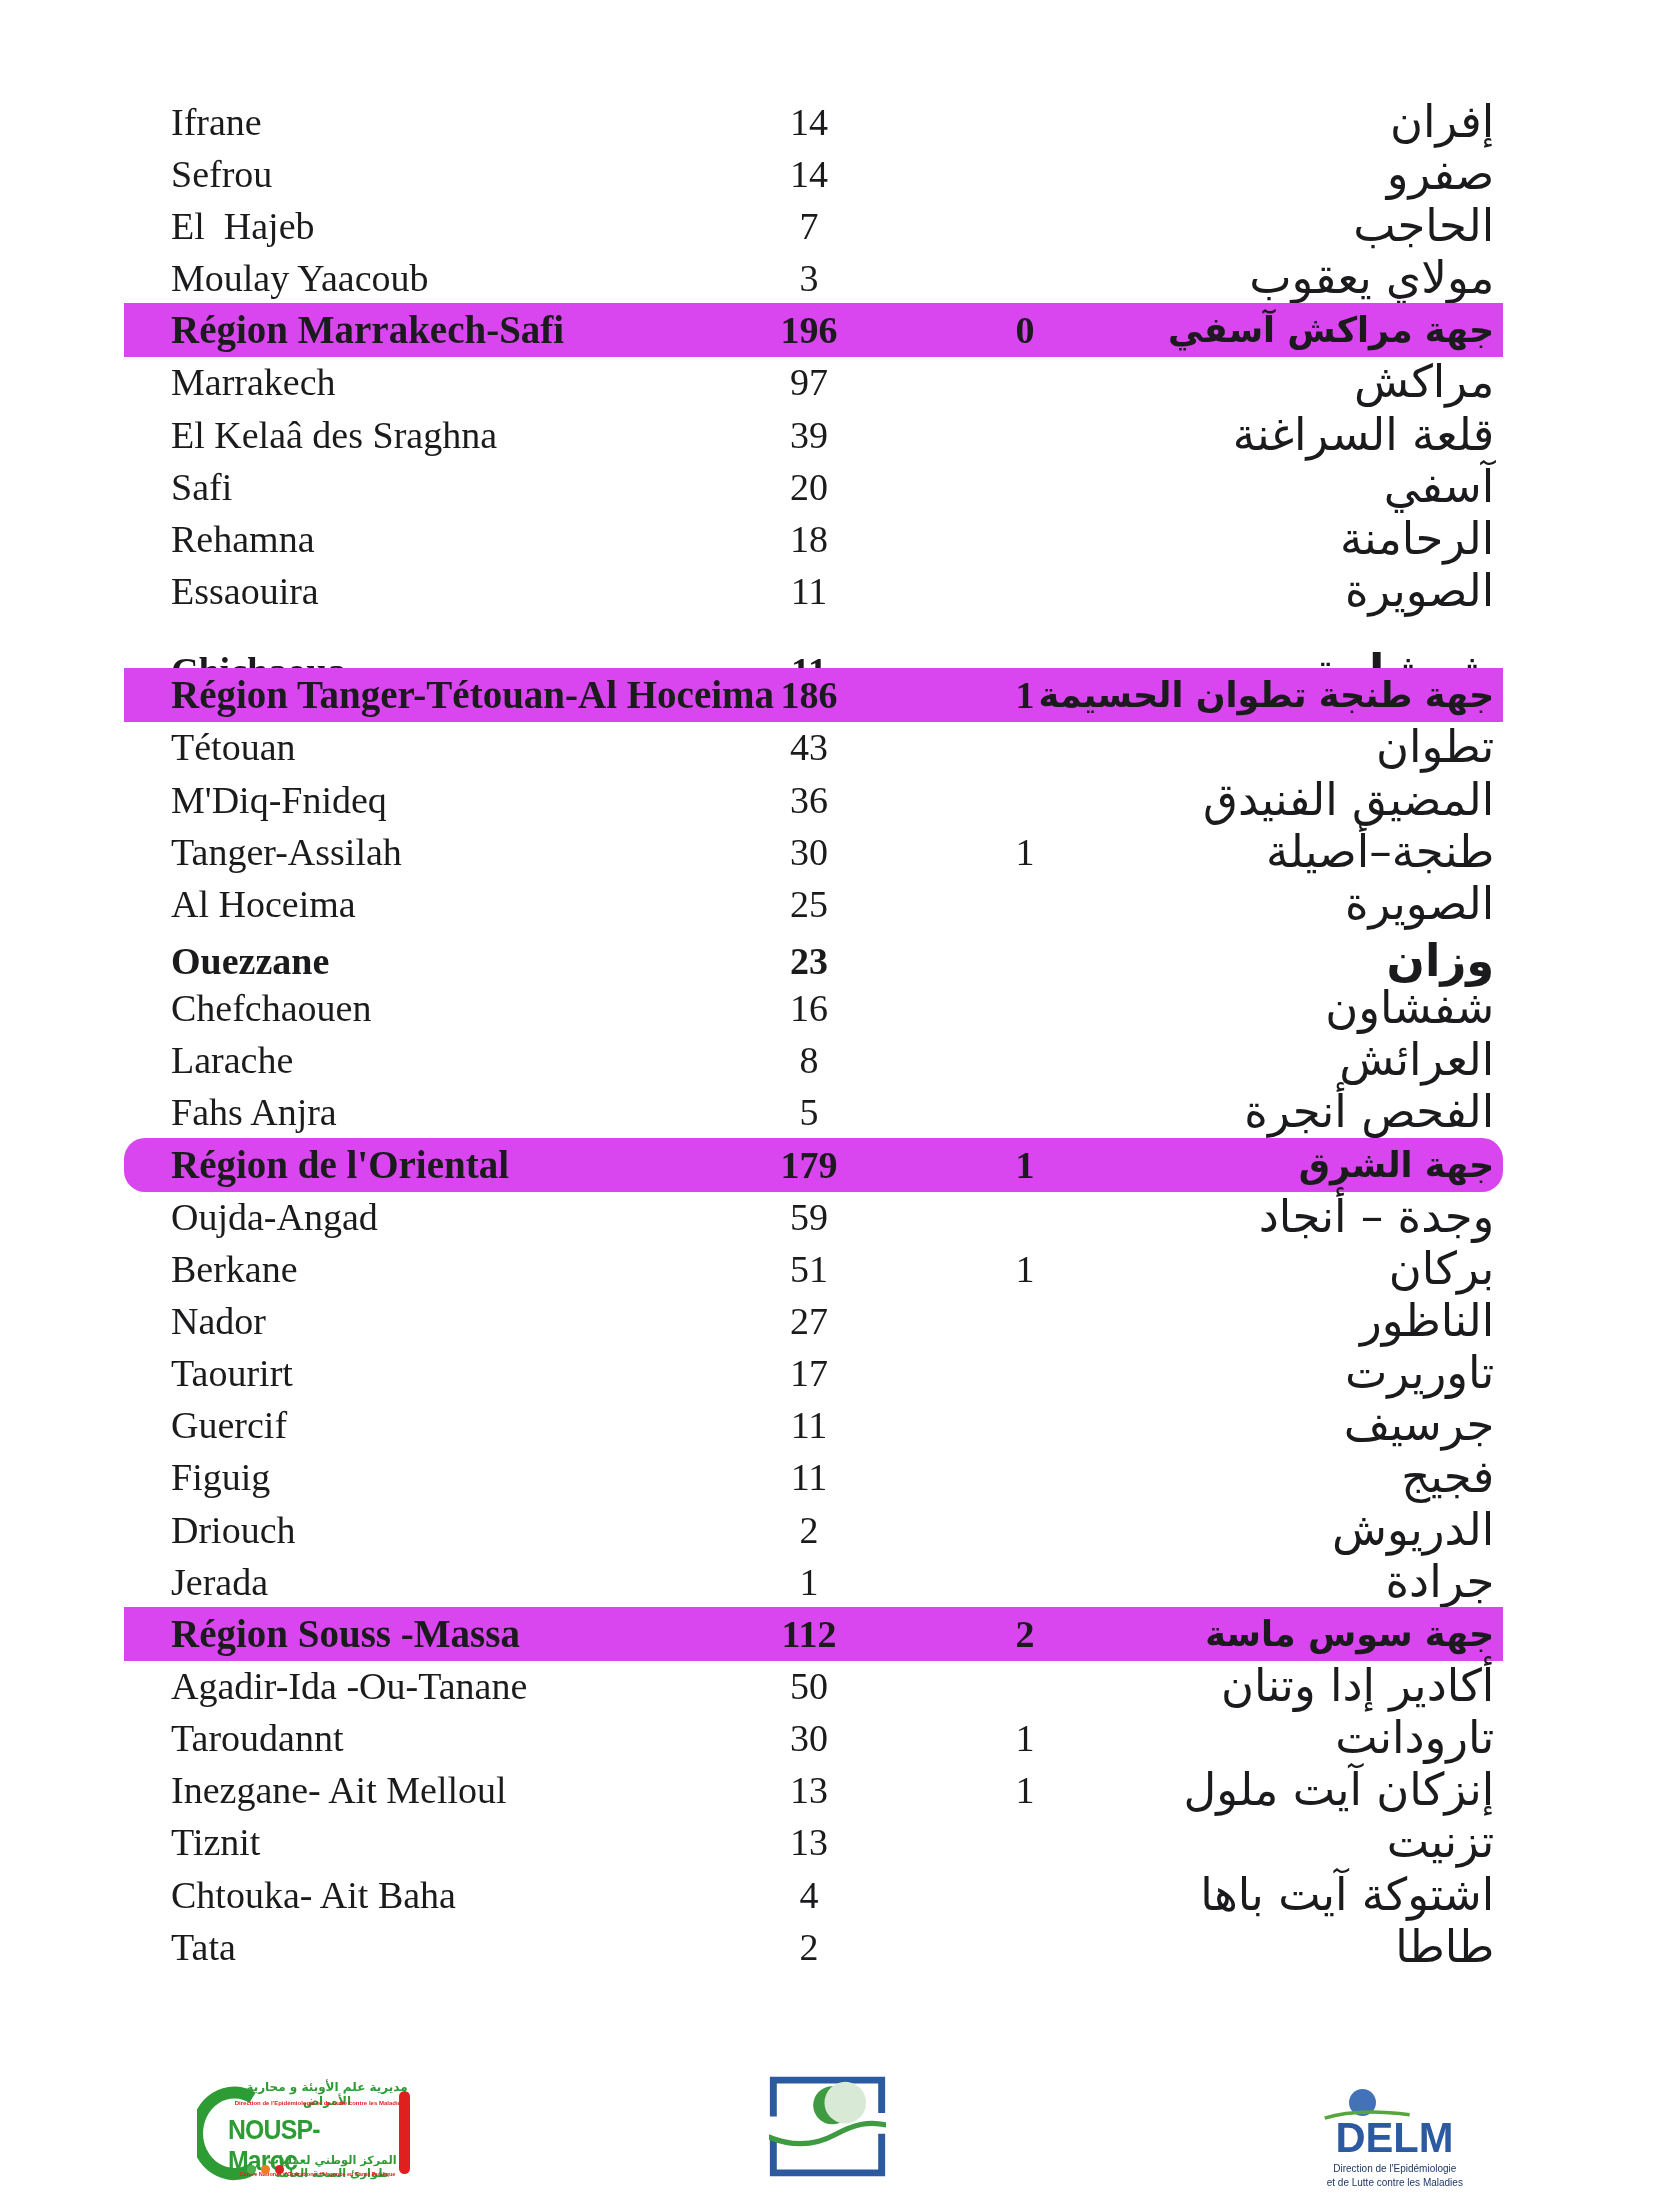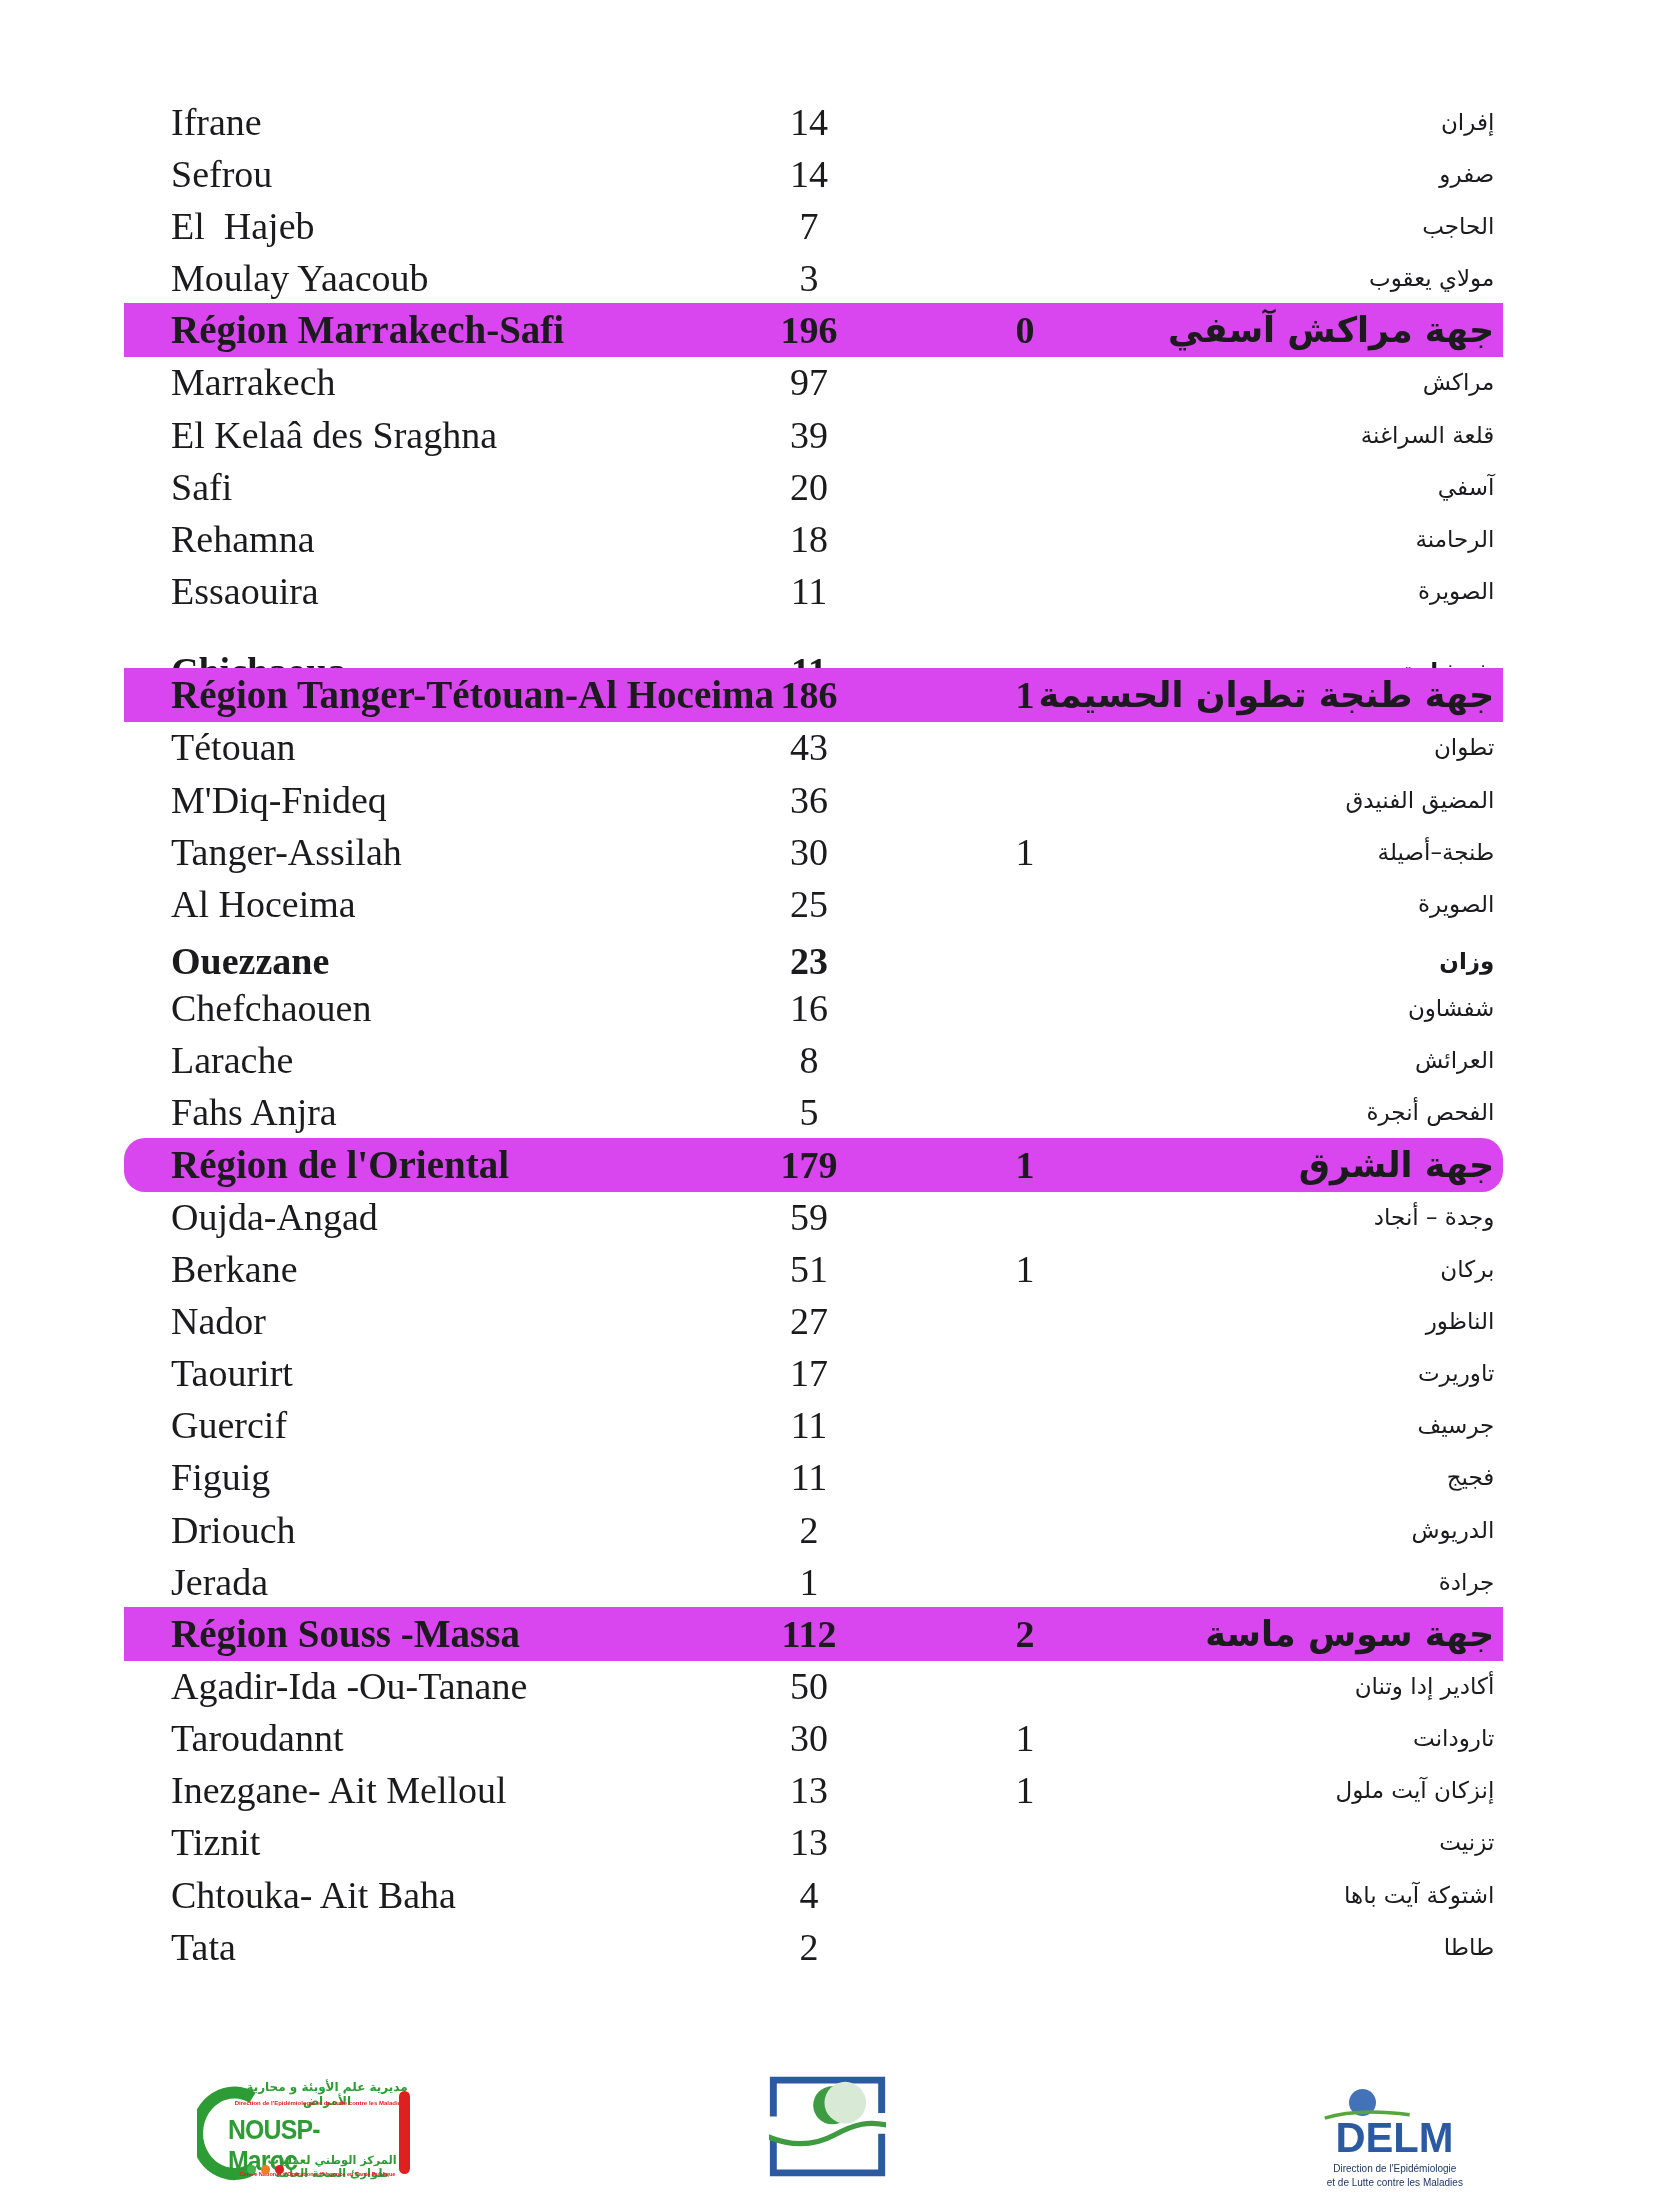--- a/index.html
+++ b/index.html
@@ -9,21 +9,21 @@
   }
   #rows { position:absolute; left:124px; top:0; width:1379px; height:1999px; }
   .row { position:absolute; left:0; width:1379px; height:54px; line-height:54px; color:#1b1b1d; }
   .row.region { background:#d946ef; font-weight:bold; }
   .cell { position:absolute; top:0; height:54px; line-height:54px; white-space:pre; }
   .fr { left:47px; font-size:38px; }
   .region .fr { font-size:39px; }
   .v1 { left:598px; width:174px; text-align:center; font-size:38px; }
   .v2 { left:814px; width:174px; text-align:center; font-size:38px; }
   .ar { left:747px; right:8.7px; text-align:right; direction:rtl;
-        font-family:"DejaVu Sans",sans-serif; font-size:23px; }
+        font-family:"DejaVu Sans",sans-serif; font-size:45px; }
   .region .ar { font-size:35px; }
 
   
   .logo { position:absolute; }
   #cnousp { left:197px; top:2082px; width:217px; height:106px; font-family:"Liberation Sans",sans-serif; }
   #cnousp .ar-top   { position:absolute; top:-1.7px; left:43px; width:174px; text-align:center;
                       font-size:12px; font-weight:bold; direction:rtl; font-family:"DejaVu Sans",sans-serif; }
   #cnousp .fr-top   { position:absolute; top:18px; left:28px; width:189px; text-align:center;
                       font-size:6px; font-weight:bold; }
   #cnousp .brand    { position:absolute; top:33px; left:31px; width:174px;

